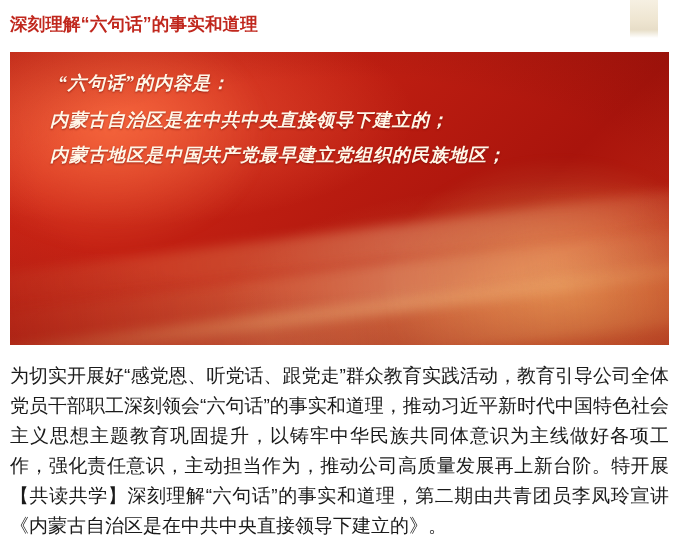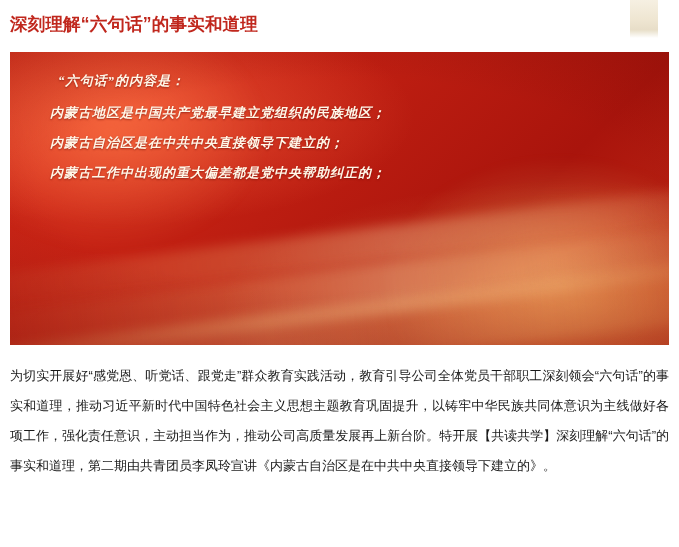--- a/index.html
+++ b/index.html
@@ -103,21 +103,21 @@
   }
   .banner-text {
     position: absolute;
     left: 0; right: 0; top: 22px;
     padding: 0 34px;
     box-sizing: border-box;
   }
   .banner-line {
     color: #fff7e8;
     font-family: "Liberation Serif", serif;
-    font-size: 13px;
+    font-size: 18px;
     font-style: italic;
     font-weight: bold;
     line-height: 1.0;
     letter-spacing: 1px;
     margin-bottom: 17px;
     text-shadow: 0 1px 2px rgba(110,10,5,0.6);
     white-space: nowrap;
   }
   .banner-line.lead {
     padding-left: 14px;
@@ -126,21 +126,21 @@
   .banner-line.body {
     padding-left: 6px;
   }
 
   
   .body-wrap {
     margin: 0 10px;
     padding-top: 16px;
   }
   .body-paragraph {
-    font-size: 13px;
+    font-size: 19px;
     color: #1a1a1a;
     line-height: 30px;
     text-align: justify;
     text-justify: inter-ideograph;
     font-family: "Liberation Sans", sans-serif;
   }
 </style>
 </head>
 <body>
 
@@ -154,23 +154,22 @@
   <div class="banner">
     <div class="glow-left"></div>
     <div class="glow-right"></div>
     <div class="ribbon r1"></div>
     <div class="ribbon r2"></div>
     <div class="ribbon r3"></div>
     <div class="vignette"></div>
 
     <div class="banner-text">
       <div class="banner-line lead">“六句话”的内容是：</div>
+      <div class="banner-line body">内蒙古自治区是在中共中央直接领导下建立的；</div>
       <div class="banner-line body">内蒙古地区是中国共产党最早建立党组织的民族地区；</div>
-      <div class="banner-line body">内蒙古自治区是在中共中央直接领导下建立的；</div>
-      <div class="banner-line body">内蒙古工作中出现的重大偏差都是党中央帮助纠正的；</div>
     </div>
   </div>
 
   <div class="body-wrap">
     <div class="body-paragraph">为切实开展好“感党恩、听党话、跟党走”群众教育实践活动，教育引导公司全体党员干部职工深刻领会“六句话”的事实和道理，推动习近平新时代中国特色社会主义思想主题教育巩固提升，以铸牢中华民族共同体意识为主线做好各项工作，强化责任意识，主动担当作为，推动公司高质量发展再上新台阶。特开展【共读共学】深刻理解“六句话”的事实和道理，第二期由共青团员李凤玲宣讲《内蒙古自治区是在中共中央直接领导下建立的》。</div>
   </div>
 
 </div>
 
 </body></html>

